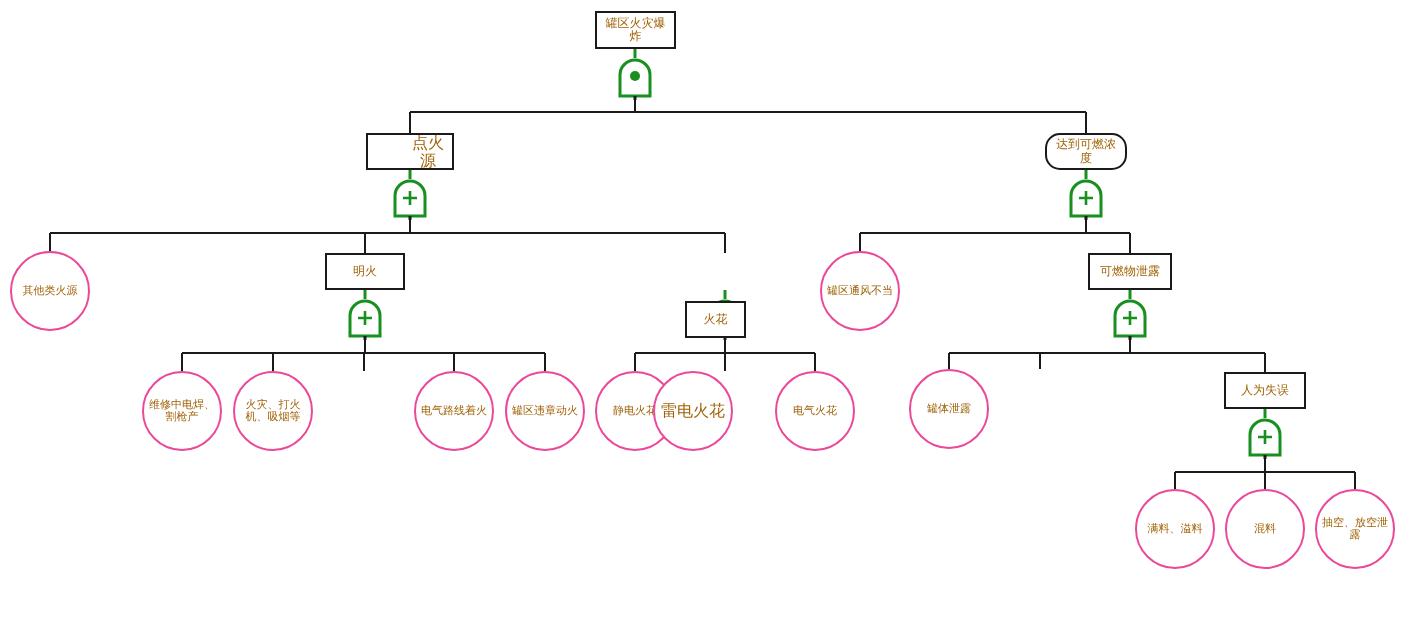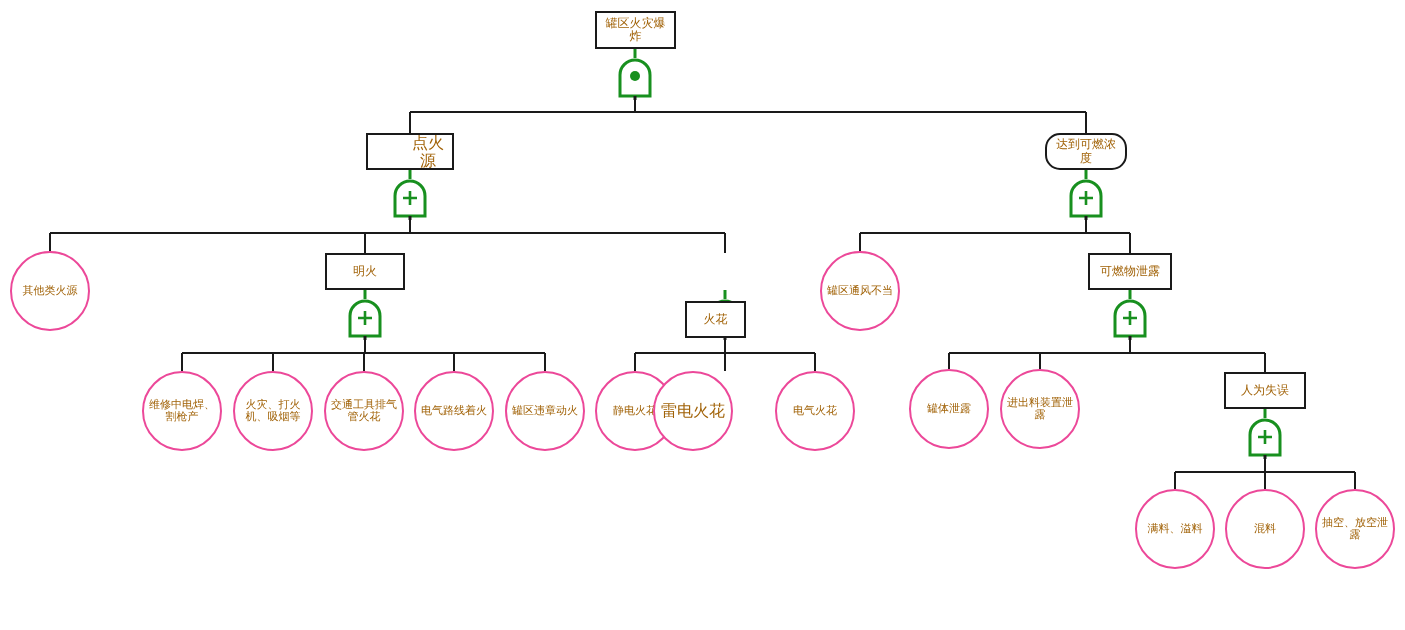--- a/index.html
+++ b/index.html
@@ -188,23 +188,20 @@
   </div>
 
   <div class="node circle" style="left:142px; top:371px; width:80px; height:80px; font-size:11px;">
     <span>维修中电焊、割枪产</span>
   </div>
 
   <div class="node circle" style="left:233px; top:371px; width:80px; height:80px; font-size:11px;">
     <span>火灾、打火机、吸烟等</span>
   </div>
 
-  <div class="node circle" style="left:324px; top:371px; width:80px; height:80px; font-size:11px;">
-    <span>交通工具排气管火花</span>
-  </div>
 
   <div class="node circle" style="left:414px; top:371px; width:80px; height:80px; font-size:11px;">
     <span>电气路线着火</span>
   </div>
 
   <div class="node circle" style="left:505px; top:371px; width:80px; height:80px; font-size:11px;">
     <span>罐区违章动火</span>
   </div>
 
   <div class="node circle" style="left:595px; top:371px; width:80px; height:80px; font-size:11px;">
@@ -216,23 +213,20 @@
   </div>
 
   <div class="node circle" style="left:775px; top:371px; width:80px; height:80px; font-size:11px;">
     <span>电气火花</span>
   </div>
 
   <div class="node circle" style="left:909px; top:369px; width:80px; height:80px; font-size:11px;text-align:right;">
     <span>罐体泄露</span>
   </div>
 
-  <div class="node circle" style="left:1000px; top:369px; width:80px; height:80px; font-size:11px;">
-    <span>进出料装置泄露</span>
-  </div>
 
   <div class="node box" style="left:1224px; top:372px; width:82px; height:37px; font-size:12px;">
     <span>人为失误</span>
   </div>
 
   <div class="node circle" style="left:1135px; top:489px; width:80px; height:80px; font-size:11px;">
     <span>满料、溢料</span>
   </div>
 
   <div class="node circle" style="left:1225px; top:489px; width:80px; height:80px; font-size:11px;">

